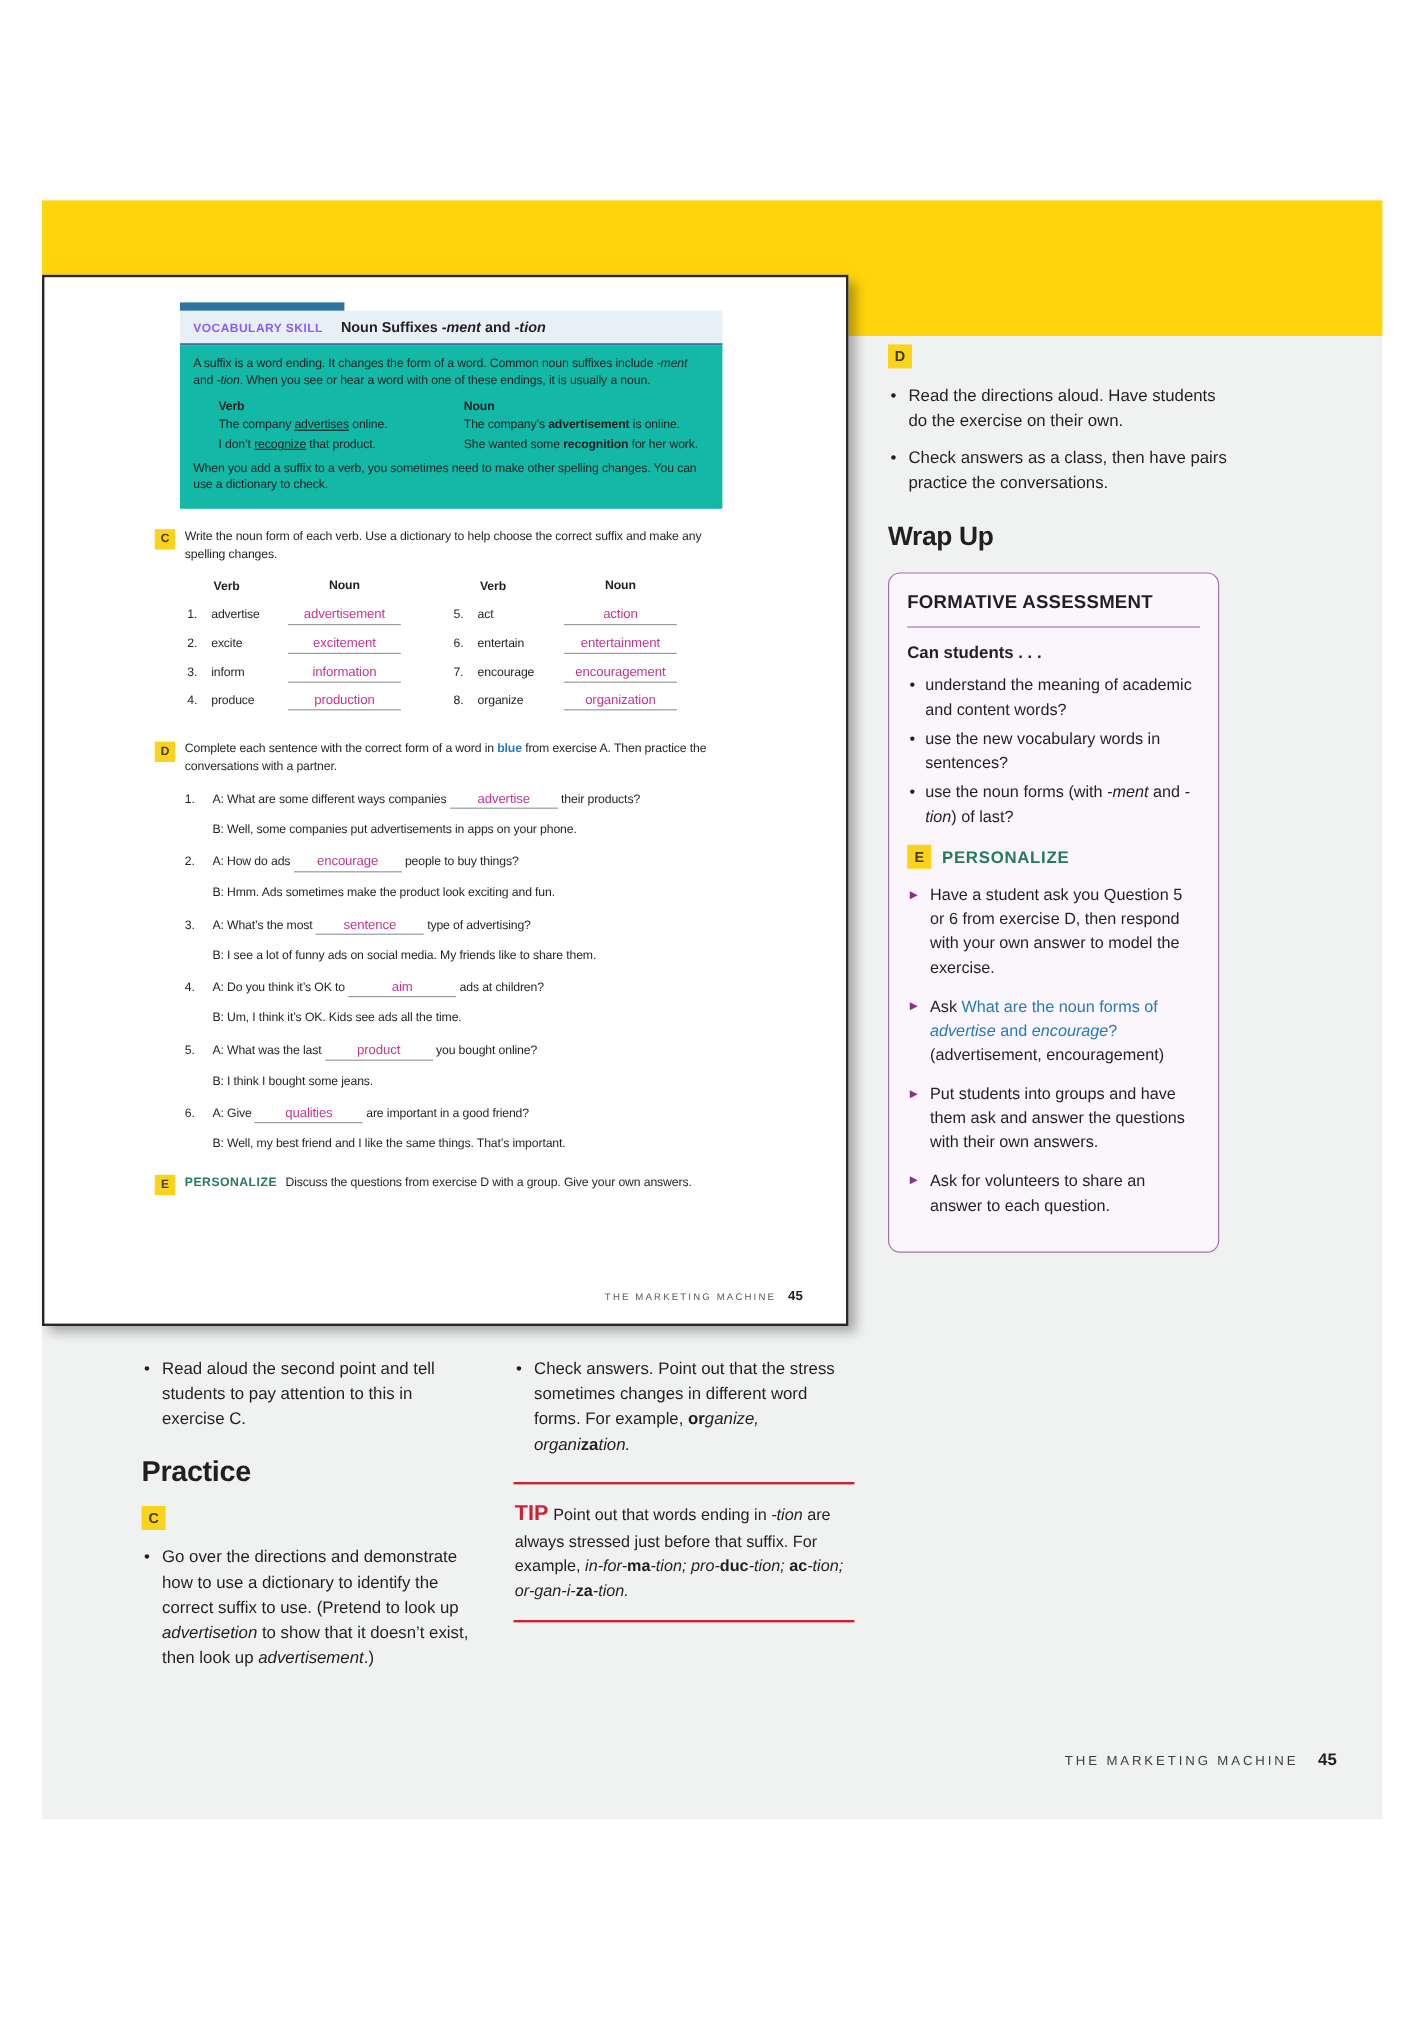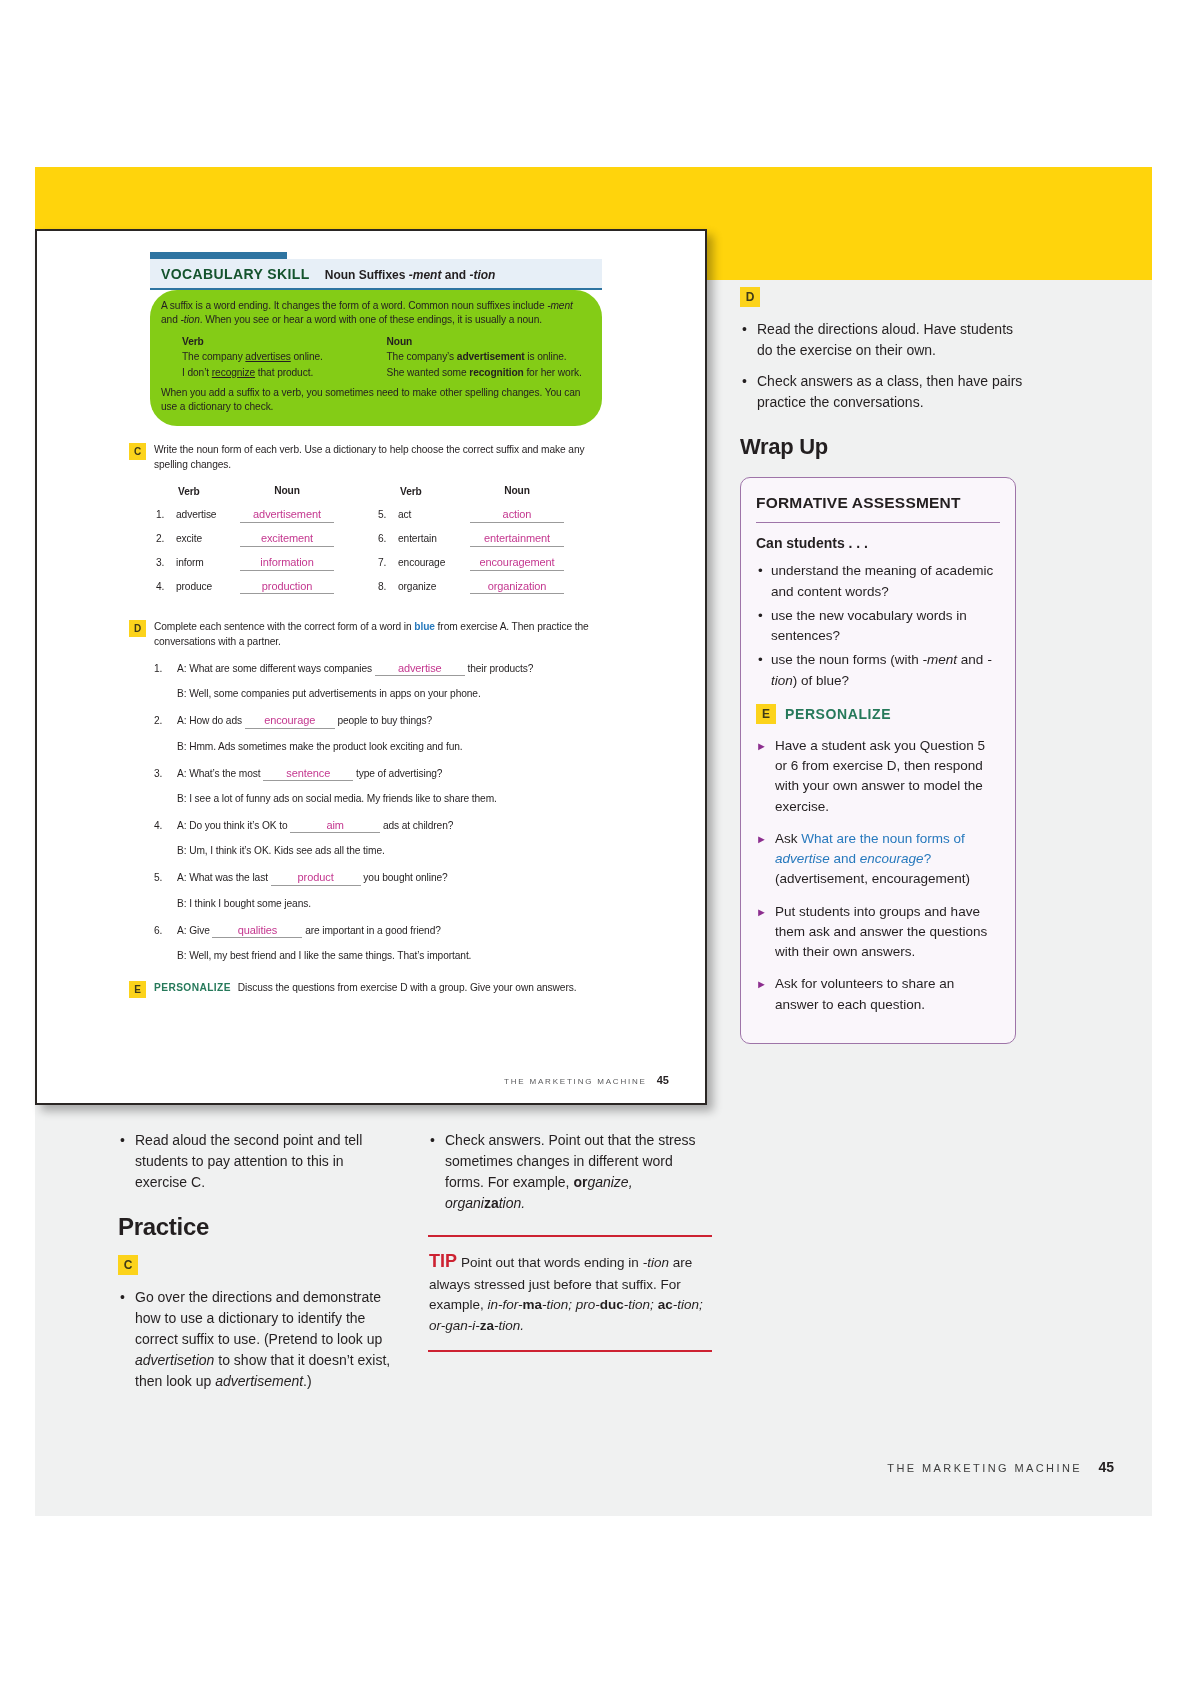--- a/index.html
+++ b/index.html
@@ -11,23 +11,23 @@
 
   
   .student-page { position:absolute; left:35px; top:229px; width:672px; height:876px; background:#ffffff;
                   border:2px solid #2a2624; box-shadow:6px 6px 9px rgba(0,0,0,.30); }
   .page-inner { position:relative; height:100%; padding:21px 36px 0 92px; }
 
   .vocab-box { margin-left:21px; width:452px; font-size:10.2px; }
   .vocab-bar { width:137px; height:7px; background:#2e74a1; }
   .vocab-head { background:#e7eff7; padding:7px 11px 6px; border-bottom:2px solid #2e74a1;
                 display:flex; align-items:baseline; gap:15px; }
-  .vocab-label { color:#14532d; font-weight:bold; font-size:14px; letter-spacing:.4px; }
+  .vocab-label { color:#8b5cf6; font-weight:bold; font-size:10px; letter-spacing:.4px; }
   .vocab-title { font-weight:bold; font-size:12px; }
-  .vocab-body { background:#84cc16; padding:9px 11px 11px; line-height:1.42; letter-spacing:-0.1px;border-radius:27px; }
+  .vocab-body { background:#14b8a6; padding:9px 11px 11px; line-height:1.42; letter-spacing:-0.1px; }
   .vocab-cols { display:flex; margin:6px 0 6px 21px; }
   .vocab-col { width:50%; line-height:1.5; }
   .vc-h { font-weight:bold; }
   .uline { text-decoration:underline; }
   .bold { font-weight:bold; }
   .it { font-style:italic; }
   .bi { font-weight:bold; }
 
   .ex { display:flex; margin-top:17px; }
   .badge { width:17px; height:17px; background:#fcd31b; color:#3f3a17; font-weight:bold; font-size:10px;
@@ -259,21 +259,21 @@
     <div class="bullet-p"><span class="dot">•</span><span>Read the directions aloud. Have students do the exercise on their own.</span></div>
     <div class="bullet-p"><span class="dot">•</span><span>Check answers as a class, then have pairs practice the conversations.</span></div>
 
     <h2 class="wrap-up">Wrap Up</h2>
 
     <div class="fa-box">
       <div class="fa-title">FORMATIVE ASSESSMENT</div>
       <div class="fa-sub">Can students . . .</div>
       <div class="fa-bullet"><span class="dot">•</span><span>understand the meaning of academic and content words?</span></div>
       <div class="fa-bullet"><span class="dot">•</span><span>use the new vocabulary words in sentences?</span></div>
-      <div class="fa-bullet"><span class="dot">•</span><span><span>use the noun forms (with </span><span class="it">-ment</span><span> and </span><span class="it">-tion</span><span>) of blue?</span></span></div>
+      <div class="fa-bullet"><span class="dot">•</span><span><span>use the noun forms (with </span><span class="it">-ment</span><span> and </span><span class="it">-tion</span><span>) of last?</span></span></div>
 
       <div class="e-row">
         <div class="sb-badge">E</div>
         <span class="e-tag2">PERSONALIZE</span>
       </div>
 
       <div class="arrow-p"><span class="arr">►</span><span>Have a student ask you Question 5 or 6 from exercise D, then respond with your own answer to model the exercise.</span></div>
       <div class="arrow-p"><span class="arr">►</span><span><span>Ask </span><span class="blue-txt">What are the noun forms of </span><span class="blue-txt it">advertise</span><span class="blue-txt"> and </span><span class="blue-txt it">encourage</span><span class="blue-txt">?</span><span> (advertisement, encouragement)</span></span></div>
       <div class="arrow-p"><span class="arr">►</span><span>Put students into groups and have them ask and answer the questions with their own answers.</span></div>
       <div class="arrow-p"><span class="arr">►</span><span>Ask for volunteers to share an answer to each question.</span></div>

